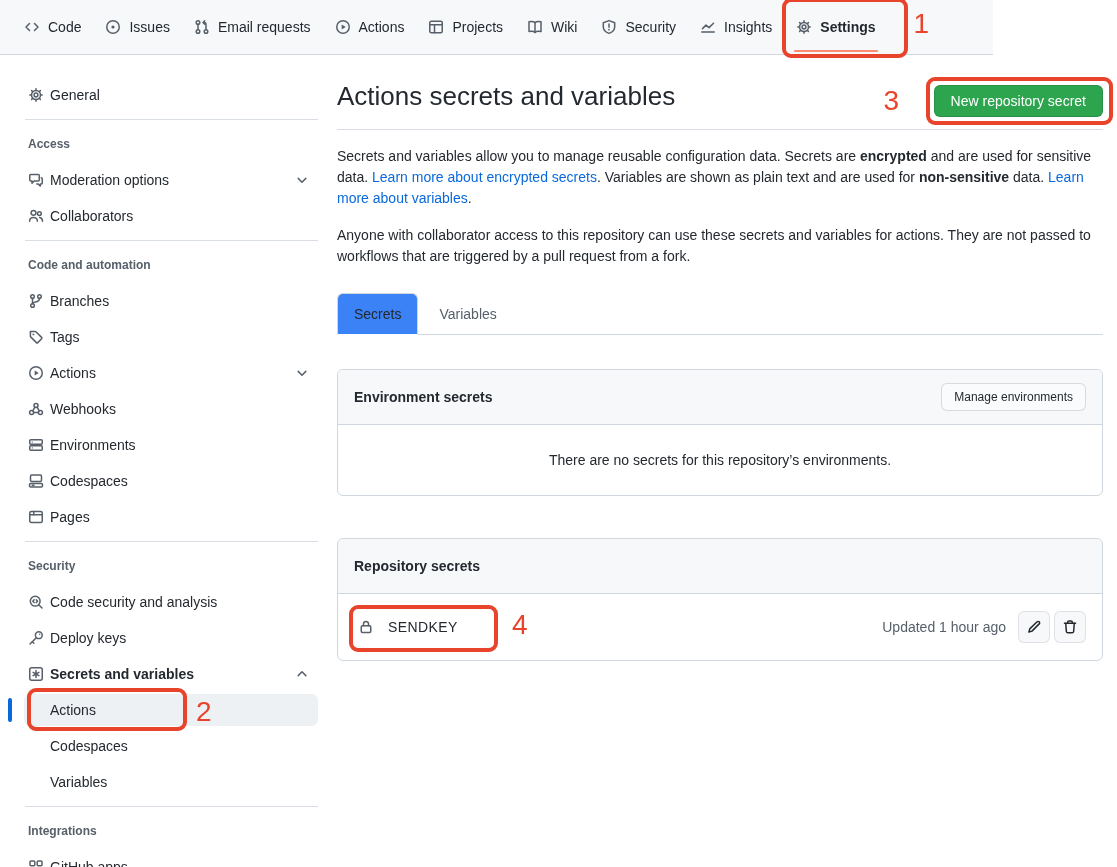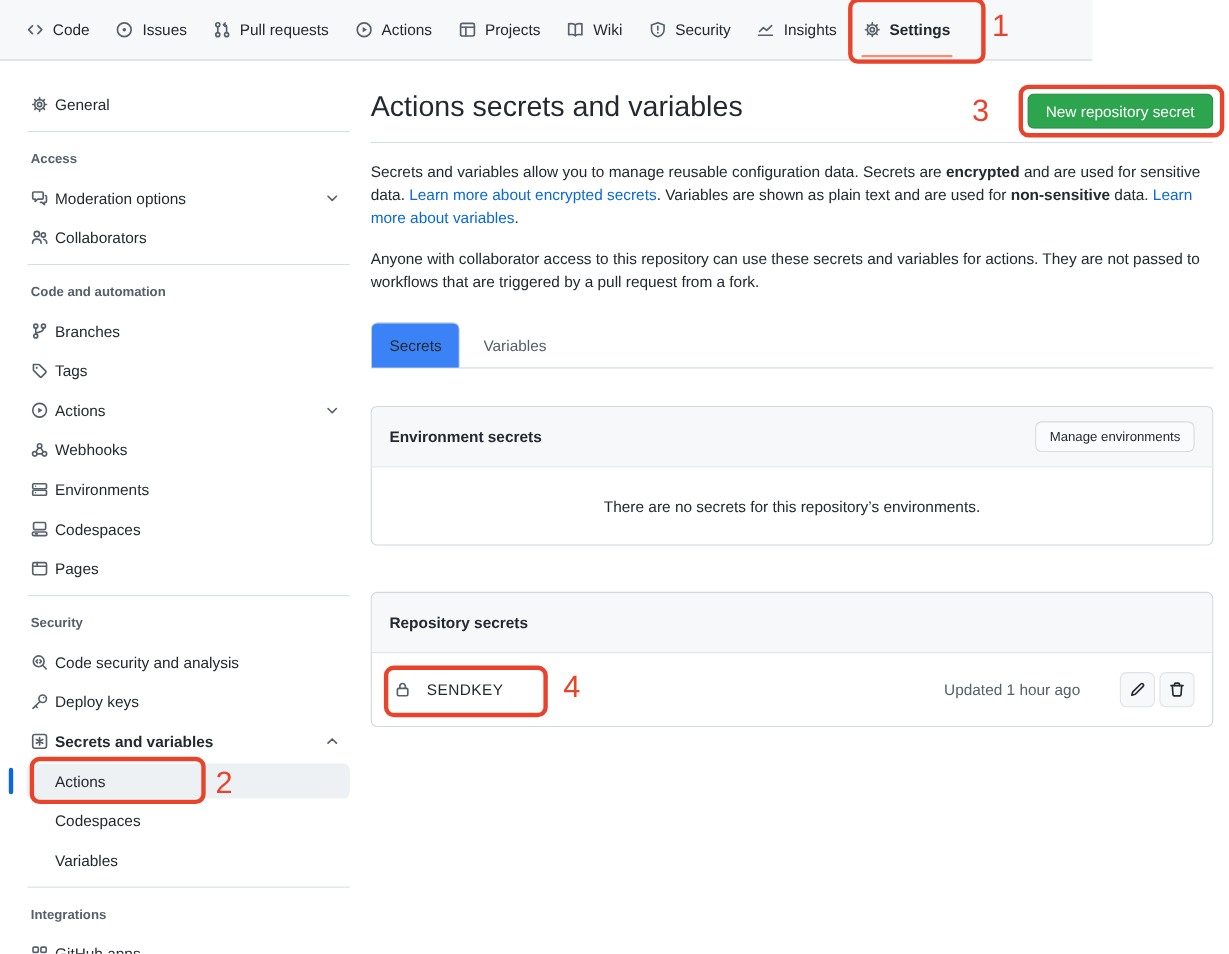--- a/index.html
+++ b/index.html
@@ -96,21 +96,21 @@
     font-size:12px;font-weight:500;color:var(--fg);cursor:pointer;font-family:inherit;
   }
   .box-empty{padding:27px 16px;text-align:center;color:var(--fg);}
 
   .secret-row{
     display:flex;align-items:center;justify-content:space-between;
     padding:17px 16px 17px 20px;min-height:66px;
   }
   .secret-name-wrap{position:relative;display:inline-flex;align-items:center;gap:14px;}
   .secret-name{font-size:14px;letter-spacing:0.4px;}
-  .row-right{display:flex;align-items:center;gap:36px;}
+  .row-right{display:flex;align-items:center;gap:12px;}
   .row-updated{color:var(--muted);}
   .row-actions{display:flex;gap:4px;}
   .icon-btn{
     width:32px;height:32px;background:var(--hdr);border:1px solid rgba(27,31,36,0.1);border-radius:6px;
     display:flex;align-items:center;justify-content:center;cursor:pointer;color:var(--fg);
   }
   .icon-btn .icon16{color:var(--fg);}
 </style>
 </head>
 <body>
@@ -137,21 +137,21 @@
       <span class="icon-holder">
         <svg class="icon16" viewBox="0 0 16 16" fill="none" stroke="currentColor" stroke-width="1.5" stroke-linecap="round" stroke-linejoin="round">
           <circle cx="4" cy="3.5" r="1.8"></circle>
           <circle cx="4" cy="12.5" r="1.8"></circle>
           <circle cx="12" cy="12.5" r="1.8"></circle>
           <path d="M4 5.4 V10.6"></path>
           <path d="M9.3 3.5 h.7 a2 2 0 0 1 2 2 v5.1"></path>
           <path d="M10.7 1.9 L9.1 3.5 L10.7 5.1"></path>
         </svg>
       </span>
-      <span class="nav-label">Pull requests</span>
+      <span class="nav-label">Email requests</span>
     </a>
     <a class="nav-item">
       <span class="icon-holder">
         <svg class="icon16" viewBox="0 0 16 16" fill="none" stroke="currentColor" stroke-width="1.5" stroke-linecap="round" stroke-linejoin="round">
           <circle cx="8" cy="8" r="6.25"></circle>
           <path d="M6.7 5.6 L10.7 8 L6.7 10.4 Z" fill="currentColor" stroke="none"></path>
         </svg>
       </span>
       <span class="nav-label">Actions</span>
     </a>

